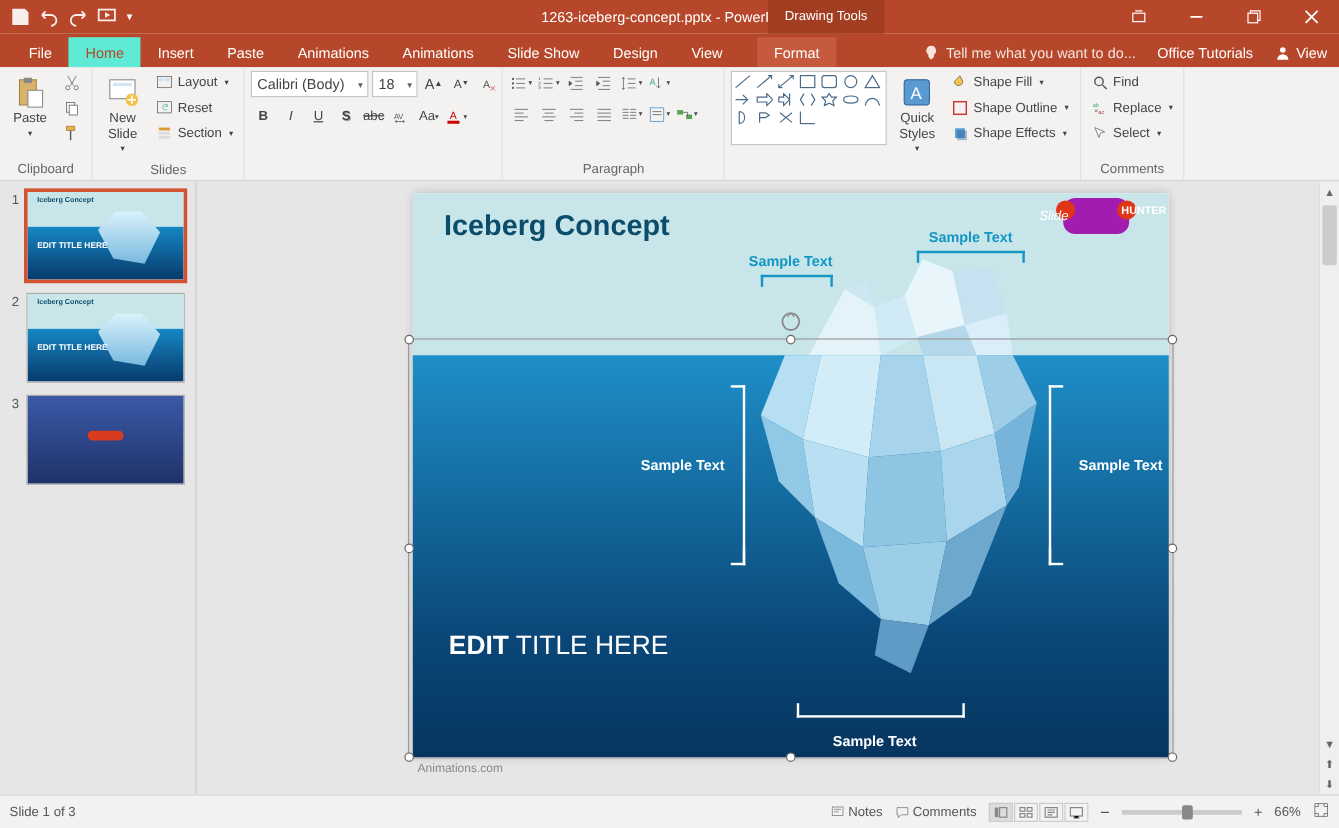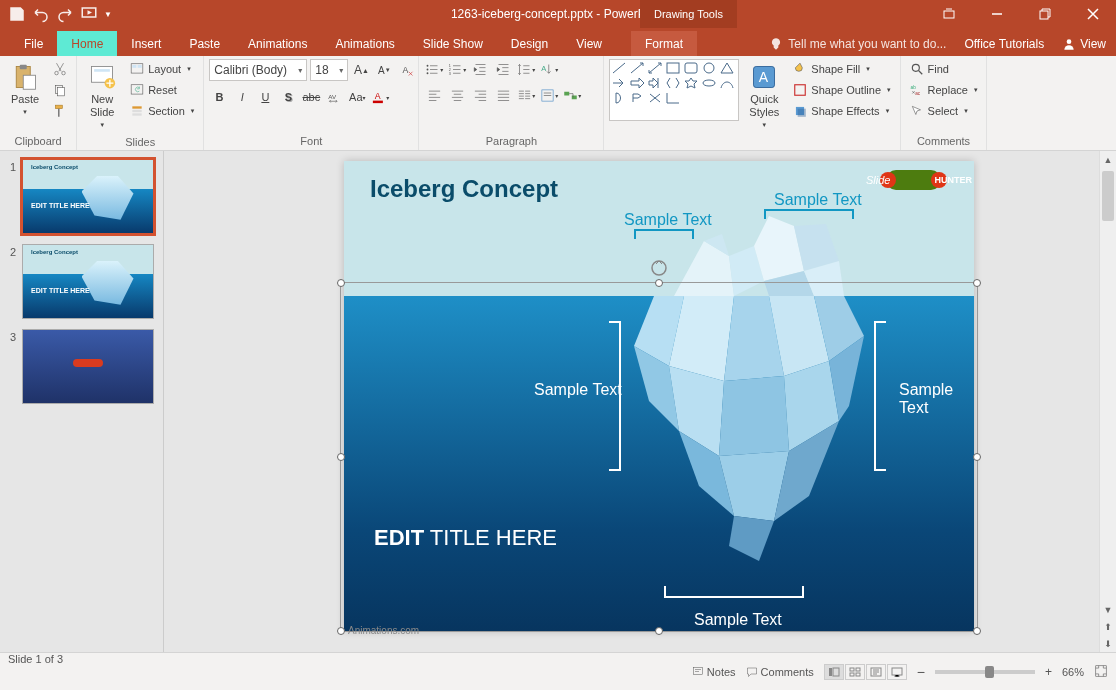--- a/index.html
+++ b/index.html
@@ -49,40 +49,40 @@
 .thumb .tc{position:absolute;left:8px;top:4px;color:#0a4c6a;font-size:6px;font-weight:bold}
 .thumb3{background:linear-gradient(#3a5aa8,#1f3268)}
 .thumb3 .logo{position:absolute;left:50%;top:45%;transform:translate(-50%,-50%);width:30px;height:8px;background:#d93b1f;border-radius:4px}
 .canvas{flex:1;background:#e6e6e6;position:relative;overflow:hidden}
 .slide{position:absolute;left:180px;top:10px;width:630px;height:470px;background:#fff;box-shadow:0 0 8px rgba(0,0,0,.2)}
 .slide .sky{position:absolute;inset:0 0 0 0;height:135px;background:#c8e5ea}
 .slide .water{position:absolute;top:135px;left:0;right:0;bottom:0;background:linear-gradient(#1e8fc7,#0a4778 70%,#07355f)}
 .slide .title{position:absolute;left:26px;top:14px;color:#0a4c6a;font-size:24px;font-weight:600}
 .slide .edit{position:absolute;left:30px;bottom:80px;color:#fff;font-size:22px}
 .slide .edit b{font-weight:700}
-.label{position:absolute;color:#1297c3;font-size:16px;font-weight:400}
+.label{position:absolute;color:#1297c3;font-size:12px;font-weight:700}
 .label.white{color:#fff}
 .brkt{position:absolute;border:2px solid currentColor;border-top:none}
 .brkt.top{border-bottom:none;border-top:2px solid currentColor}
 .iceberg{position:absolute;left:270px;top:45px;width:260px}
 .logo-sh{position:absolute;right:8px;top:8px;width:100px;height:22px;display:flex;align-items:center}
-.logo-sh .cloud{background:#4d7c0f;width:55px;height:20px;border-radius:10px;position:relative}
+.logo-sh .cloud{background:#a21caf;width:55px;height:30px;border-radius:10px;position:relative}
 .logo-sh .cloud::before,.logo-sh .cloud::after{content:'';position:absolute;background:#e03516;border-radius:50%}
 .logo-sh .cloud::before{width:16px;height:16px;left:-6px;top:2px}
 .logo-sh .cloud::after{width:16px;height:16px;right:-6px;top:2px}
 .logo-sh .t1{color:#fff;font-size:11px;font-style:italic;margin-right:-4px;z-index:2}
 .logo-sh .t2{color:#fff;font-size:9px;font-weight:bold;position:absolute;left:48px;top:5px;z-index:2}
 .sel-box{position:absolute;left:176px;top:131px;width:638px;height:350px;border:1px solid #999}
 .handle{position:absolute;width:8px;height:8px;background:#fff;border:1px solid #666;border-radius:50%}
 .rot-handle{position:absolute;left:50%;top:-24px;transform:translateX(-50%);width:18px;height:18px}
 .credit{position:absolute;left:184px;bottom:16px;font-size:10px;color:#888}
 .vscroll{position:absolute;right:0;top:0;width:17px;height:100%;background:#efefef;border-left:1px solid #ddd}
 .vscroll .thumb-sc{position:absolute;left:2px;right:2px;top:20px;height:50px;background:#ccc;border-radius:2px}
 .vscroll .arr{position:absolute;left:0;right:0;height:17px;display:flex;align-items:center;justify-content:center;font-size:9px;color:#666}
-.status{height:38px;background:#f3f2f1;border-top:1px solid #d4d4d4;display:flex;font-size:11px;color:#555;padding:0 8px;gap:12px}
+.status{height:28px;background:#f3f2f1;border-top:1px solid #d4d4d4;display:flex;align-items:center;font-size:11px;color:#555;padding:0 8px;gap:12px}
 .status .right{margin-left:auto;display:flex;align-items:center;gap:10px}
 .viewbtns{display:flex;gap:1px}
 .viewbtns .v{width:20px;height:16px;border:1px solid #ccc;display:flex;align-items:center;justify-content:center;font-size:9px}
 .zoom-slider{width:100px;height:4px;background:#ccc;position:relative}
 .zoom-slider .knob{position:absolute;left:50%;top:-4px;width:9px;height:12px;background:#888;border-radius:2px}
 </style>
 </head>
 <body>
 
 <div class="titlebar">
@@ -277,21 +277,20 @@
         <div class="tbtn" style="font-size:11px">Aa<span style="font-size:6px">▾</span></div>
         <div class="tbtn">
             <svg viewBox="0 0 24 24">
               <text x="6" y="14" font-size="14" fill="#c00">A</text>
               <rect x="3" y="17" width="16" height="4" fill="#c00"></rect>
             </svg>
             <span style="font-size:6px">▾</span>
           </div>
       </div>
     </div>
-    <div class="group-label">Font</div>
   </div>
 
   <div class="group" style="width:185px">
     <div class="group-body" style="flex-direction:column;gap:6px">
       <div class="fontrow">
         <div class="tbtn">
             <svg viewBox="0 0 24 24">
               <circle cx="4" cy="6" r="1.5"></circle>
               <circle cx="4" cy="12" r="1.5"></circle>
               <circle cx="4" cy="18" r="1.5"></circle>

